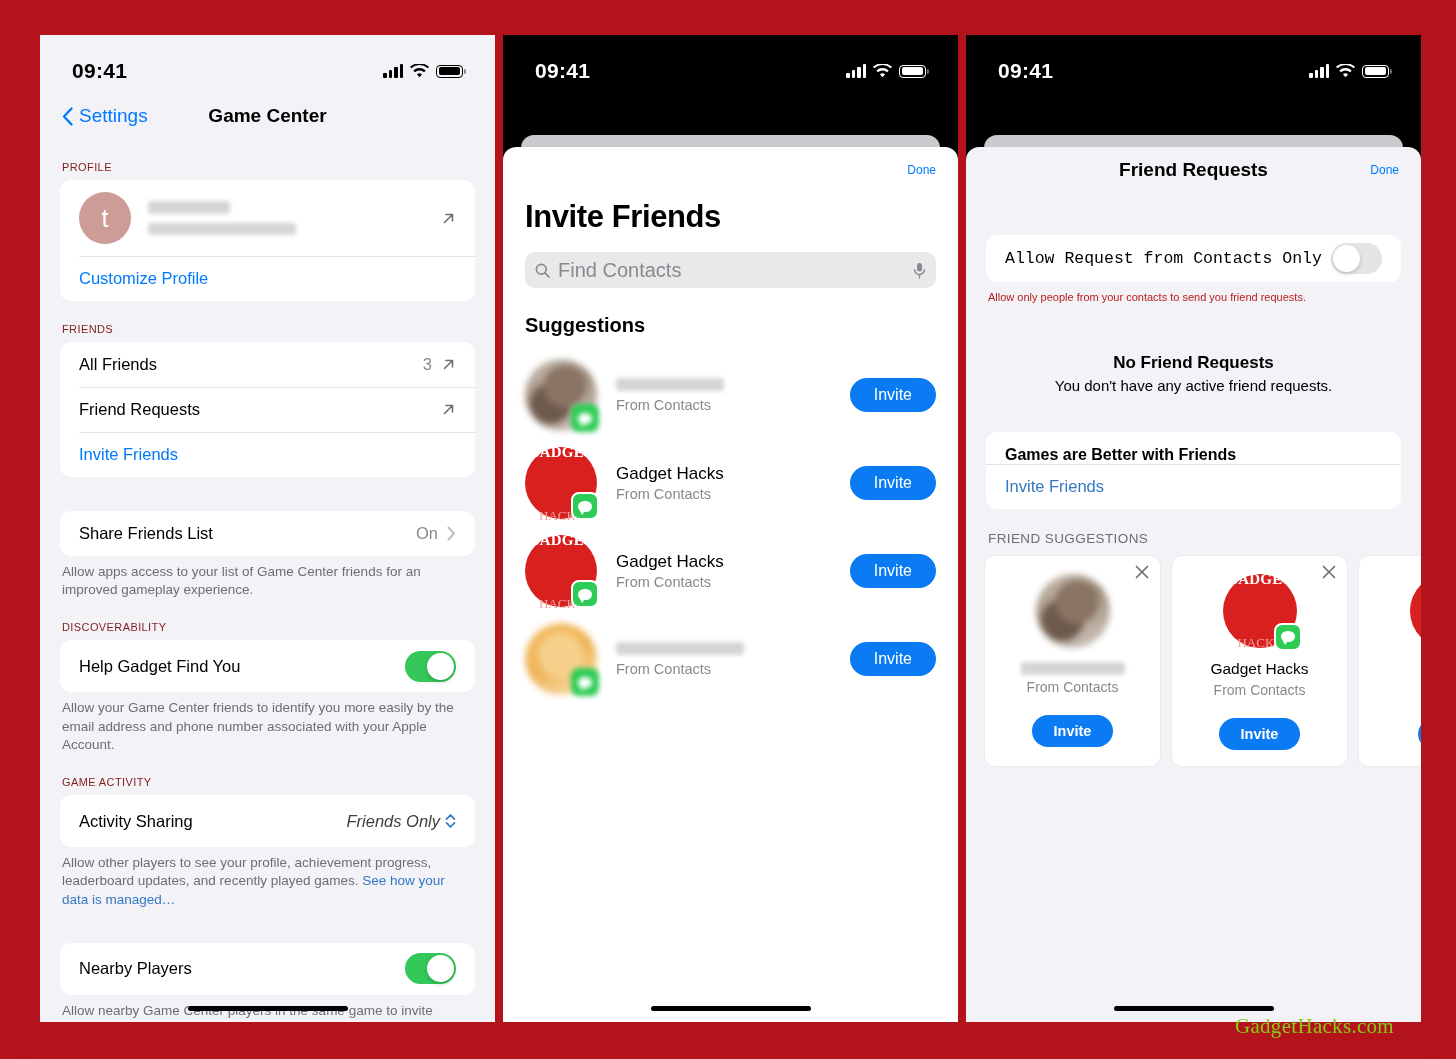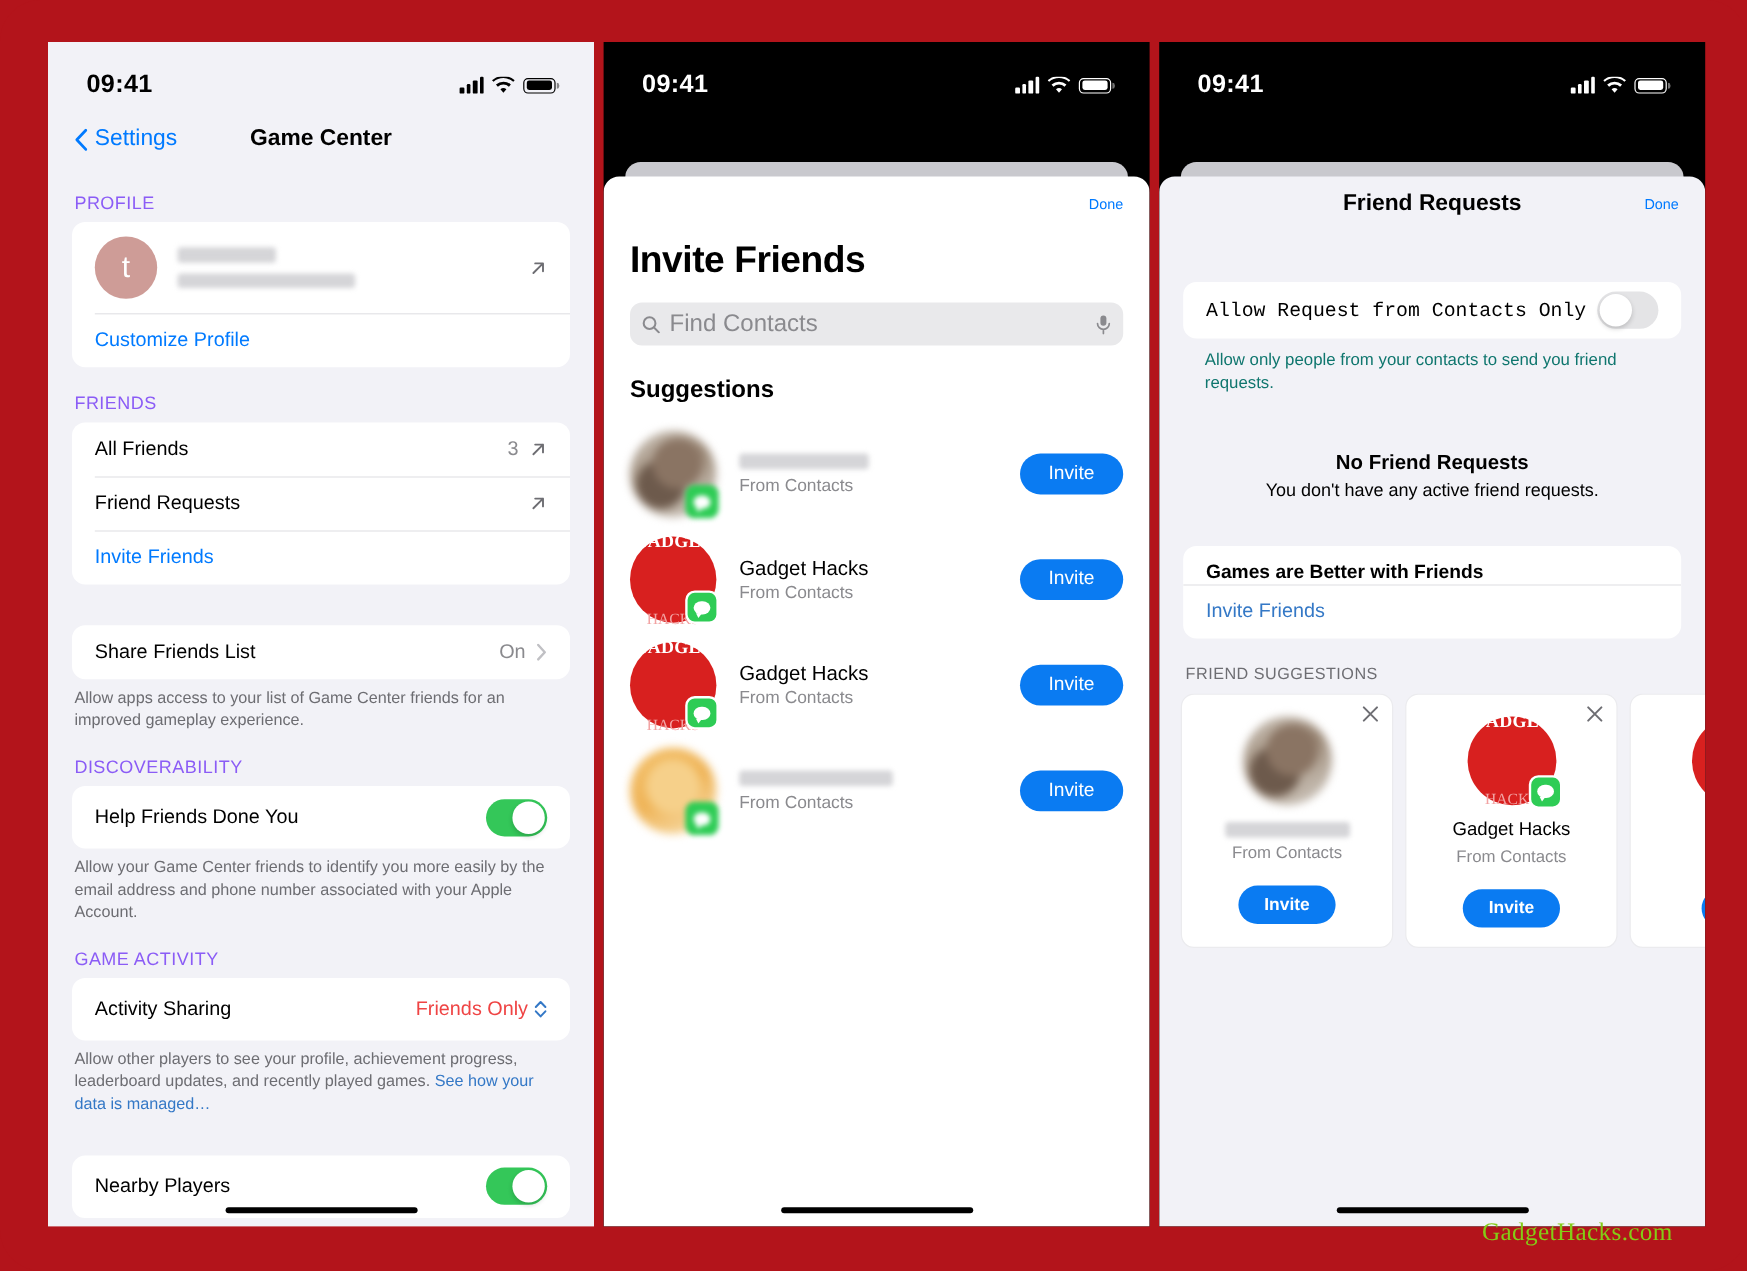--- a/index.html
+++ b/index.html
@@ -93,41 +93,41 @@
   }
   .nav-title {
     position: absolute; left: 0; right: 0;
     text-align: center; font-size: 19px; font-weight: bold;
     color: #000; pointer-events: none;
   }
 
   .scroll1 { height: 883px; overflow: hidden; }
 
   .grp-label {
-    font-size: 15px; color: #8b5cf6;
+    font-size: 11px; color: #7f1d1d;
     letter-spacing: .4px;
     padding: 22px 22px 7px 22px;
   }
   .card {
     background: #fff; border-radius: 11px;
     margin: 0 20px; overflow: hidden;
   }
   .row {
     display: flex; align-items: center;
     min-height: 45px; padding: 0 19px;
     position: relative;
   }
   .row + .row::before {
     content:""; position: absolute; left: 19px; right: 0; top: 0;
     height: 1px; background: #E3E3E6;
   }
   .row-label { font-size: 16.5px; color: #000; flex: 1; }
   .row-label.blue { color: #007AFF; }
   .row-value { font-size: 16.5px; color: #8A8A8E; margin-right: 9px; }
-  .row-value.blue { color: #ef4444; margin-right: 5px; }
+  .row-value.blue { color: #404040; margin-right: 5px; font-style: italic; }
   .arrow-ne { width: 15px; height: 15px; color: #6E6E73; }
   .chev-right { width: 9px; height: 15px; color: #C0C0C4; }
   .updown { width: 11px; height: 16px; color: #3478C6; }
 
   .footnote {
     font-size: 13.5px; color: #6D6D72;
     line-height: 1.35;
     padding: 7px 22px 0 22px;
   }
   .footnote a { color: #3478C6; text-decoration: none; }
@@ -286,23 +286,22 @@
   .nav3 .t { font-size: 19px; font-weight: bold; color: #000; }
   .nav3 .done { position: absolute; right: 22px; }
 
   .card3 {
     background: #fff; border-radius: 11px;
     margin: 0 20px; overflow: hidden;
   }
   .row3 { display: flex; align-items: center; min-height: 47px; padding: 0 19px; font-family: Liberation Mono, monospace; }
   .row3 .l { font-size: 16.5px; color: #000; flex: 1; }
   .note3 {
-    font-size: 14px; color: #0f766e; line-height: 1.35;
+    font-size: 11px; color: #b91c1c; line-height: 1.35;
     padding: 8px 22px 0 22px;
-    margin-left: 16px;
   }
   .empty {
     text-align: center; padding: 48px 22px 0 22px;
   }
   .empty .e1 { font-size: 17px; font-weight: bold; color: #000; }
   .empty .e2 { font-size: 15px; color: #000; margin-top: 4px; }
 
   .promo { padding-top: 0; }
   .promo .p-head { padding: 14px 19px 0 19px; }
   .promo .p1 { font-size: 16px; font-weight: bold; color: #000; }
@@ -454,21 +453,21 @@
                 <path d="M1.5 1.5 7 7.5l-5.5 6" stroke="currentColor" stroke-width="2" fill="none" stroke-linecap="round" stroke-linejoin="round"></path>
               </svg>
           </span>
         </div>
       </div>
       <div class="footnote">Allow apps access to your list of Game Center friends for an improved gameplay experience.</div>
 
       <div class="grp-label">DISCOVERABILITY</div>
       <div class="card">
         <div class="row" style="min-height:52px">
-          <div class="row-label">Help Friends Done You</div>
+          <div class="row-label">Help Gadget Find You</div>
           <div class="tog on">
               <b></b>
             </div>
         </div>
       </div>
       <div class="footnote">Allow your Game Center friends to identify you more easily by the email address and phone number associated with your Apple Account.</div>
 
       <div class="grp-label">GAME ACTIVITY</div>
       <div class="card">
         <div class="row" style="min-height:52px">

